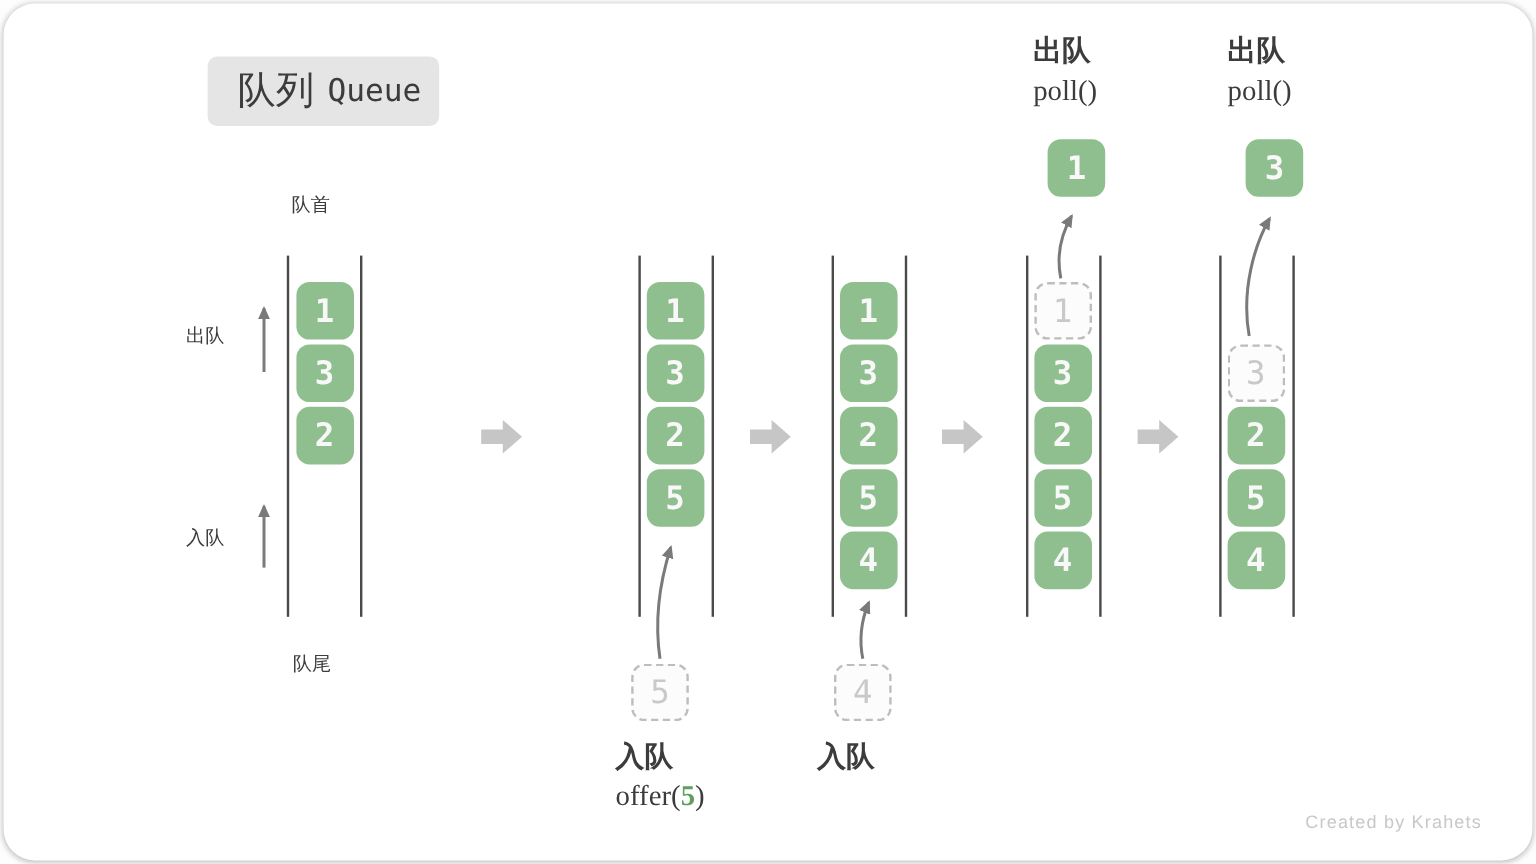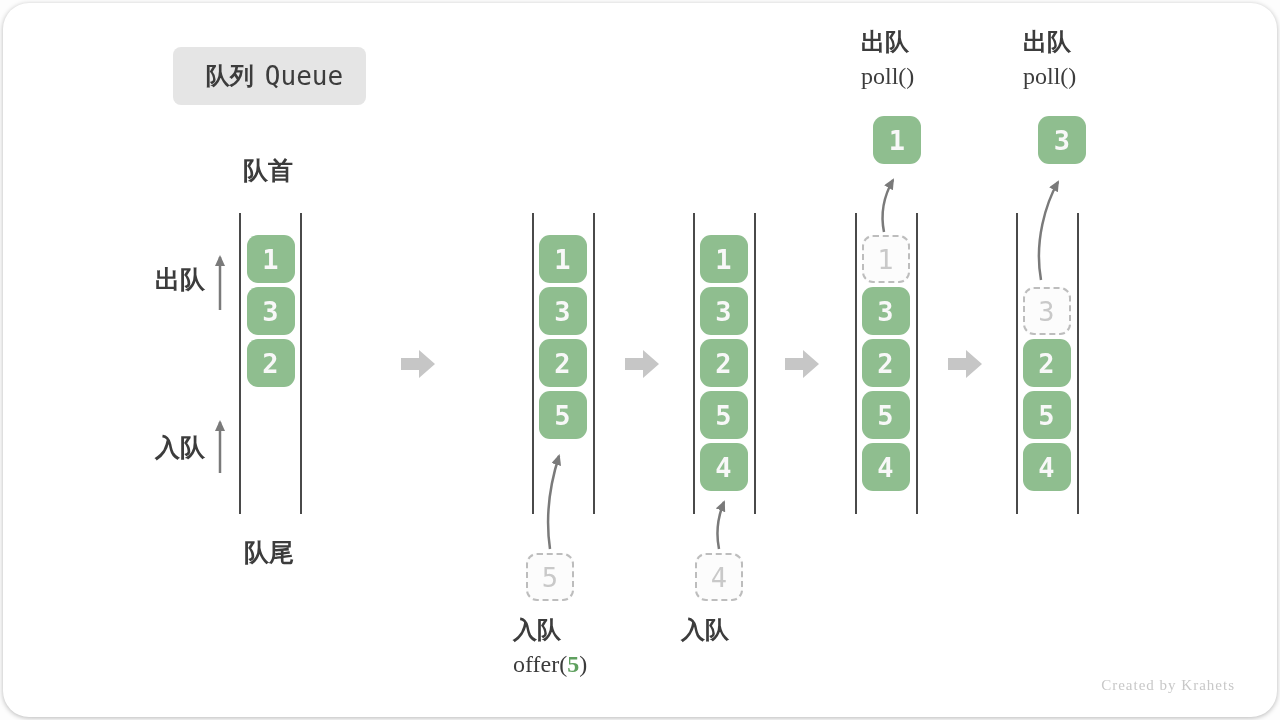--- a/index.html
+++ b/index.html
@@ -3,37 +3,37 @@
 <meta charset="utf-8">
 <style>
   html,body{margin:0;padding:0;background:#ffffff;}
   .page{position:relative;width:1280px;height:720px;overflow:hidden;background:#fdfdfd;
         font-family:"DejaVu Sans","Liberation Sans",sans-serif;}
   .card{position:absolute;inset:3px;background:#ffffff;border-radius:26px;
         box-shadow:0 1px 5px rgba(0,0,0,0.28);}
   .title-chip{position:absolute;left:170px;top:44px;width:193px;height:58px;
         background:var(--chip-bg,#E5E5E5);border-radius:8px;
         display:flex;align-items:center;justify-content:center;gap:11px;}
-  .title-zh{font-weight:bold;font-size:24px;color:var(--text-dark,#3C3C3C);margin-left:10px;}
+  .title-zh{font-weight:normal;font-size:32px;color:var(--text-dark,#3C3C3C);margin-left:10px;}
   .title-en{font-family:"DejaVu Sans Mono","Liberation Mono",monospace;font-size:26px;color:var(--text-dark,#3C3C3C);}
-  .lbl{position:absolute;font-weight:bold;font-size:25px;color:var(--text-dark,#3C3C3C);line-height:28px;white-space:nowrap;}
+  .lbl{position:absolute;font-weight:normal;font-size:16px;color:var(--text-dark,#3C3C3C);line-height:28px;white-space:nowrap;}
   .channel-line{position:absolute;width:1.5px;background:var(--channel-line,#4A4A4A);}
   .qbox{position:absolute;width:48px;height:48px;border-radius:11px;box-sizing:border-box;
         display:flex;align-items:center;justify-content:center;
         font-family:"DejaVu Sans Mono","Liberation Mono",monospace;font-size:27px;}
   .qbox.filled{background:var(--box-green,#8FBE8F);color:#F8F8F8;font-weight:bold;}
   .qbox.ghost{background:#FCFCFC;border:2px dashed var(--ghost-border,#BDBDBD);
         color:var(--ghost-text,#C9C9C9);font-weight:normal;}
   .op{position:absolute;white-space:nowrap;}
   .op-zh{font-weight:bold;font-size:24px;color:var(--text-dark,#3C3C3C);line-height:34px;}
   .op-code{font-family:Liberation Serif, serif;font-size:24px;
         color:var(--text-dark,#3C3C3C);line-height:34px;}
   .op-code .arg{color:var(--code-green,#5FA05F);font-weight:bold;}
   .watermark{position:absolute;right:42px;top:674px;
-        font-family:Liberation Serif, serif;
+        font-family:Liberation Sans, sans-serif;
         font-size:15px;color:var(--watermark-gray,#C8C8C8);letter-spacing:1px;}
   svg.arrows{position:absolute;left:0;top:0;pointer-events:none;}
   .flow{stroke:var(--flow-arrow-gray,#7A7A7A);stroke-width:2.5;fill:none;}
 </style>
 </head>
 <body>
 
 <div class="page">
   <div class="card">
 

